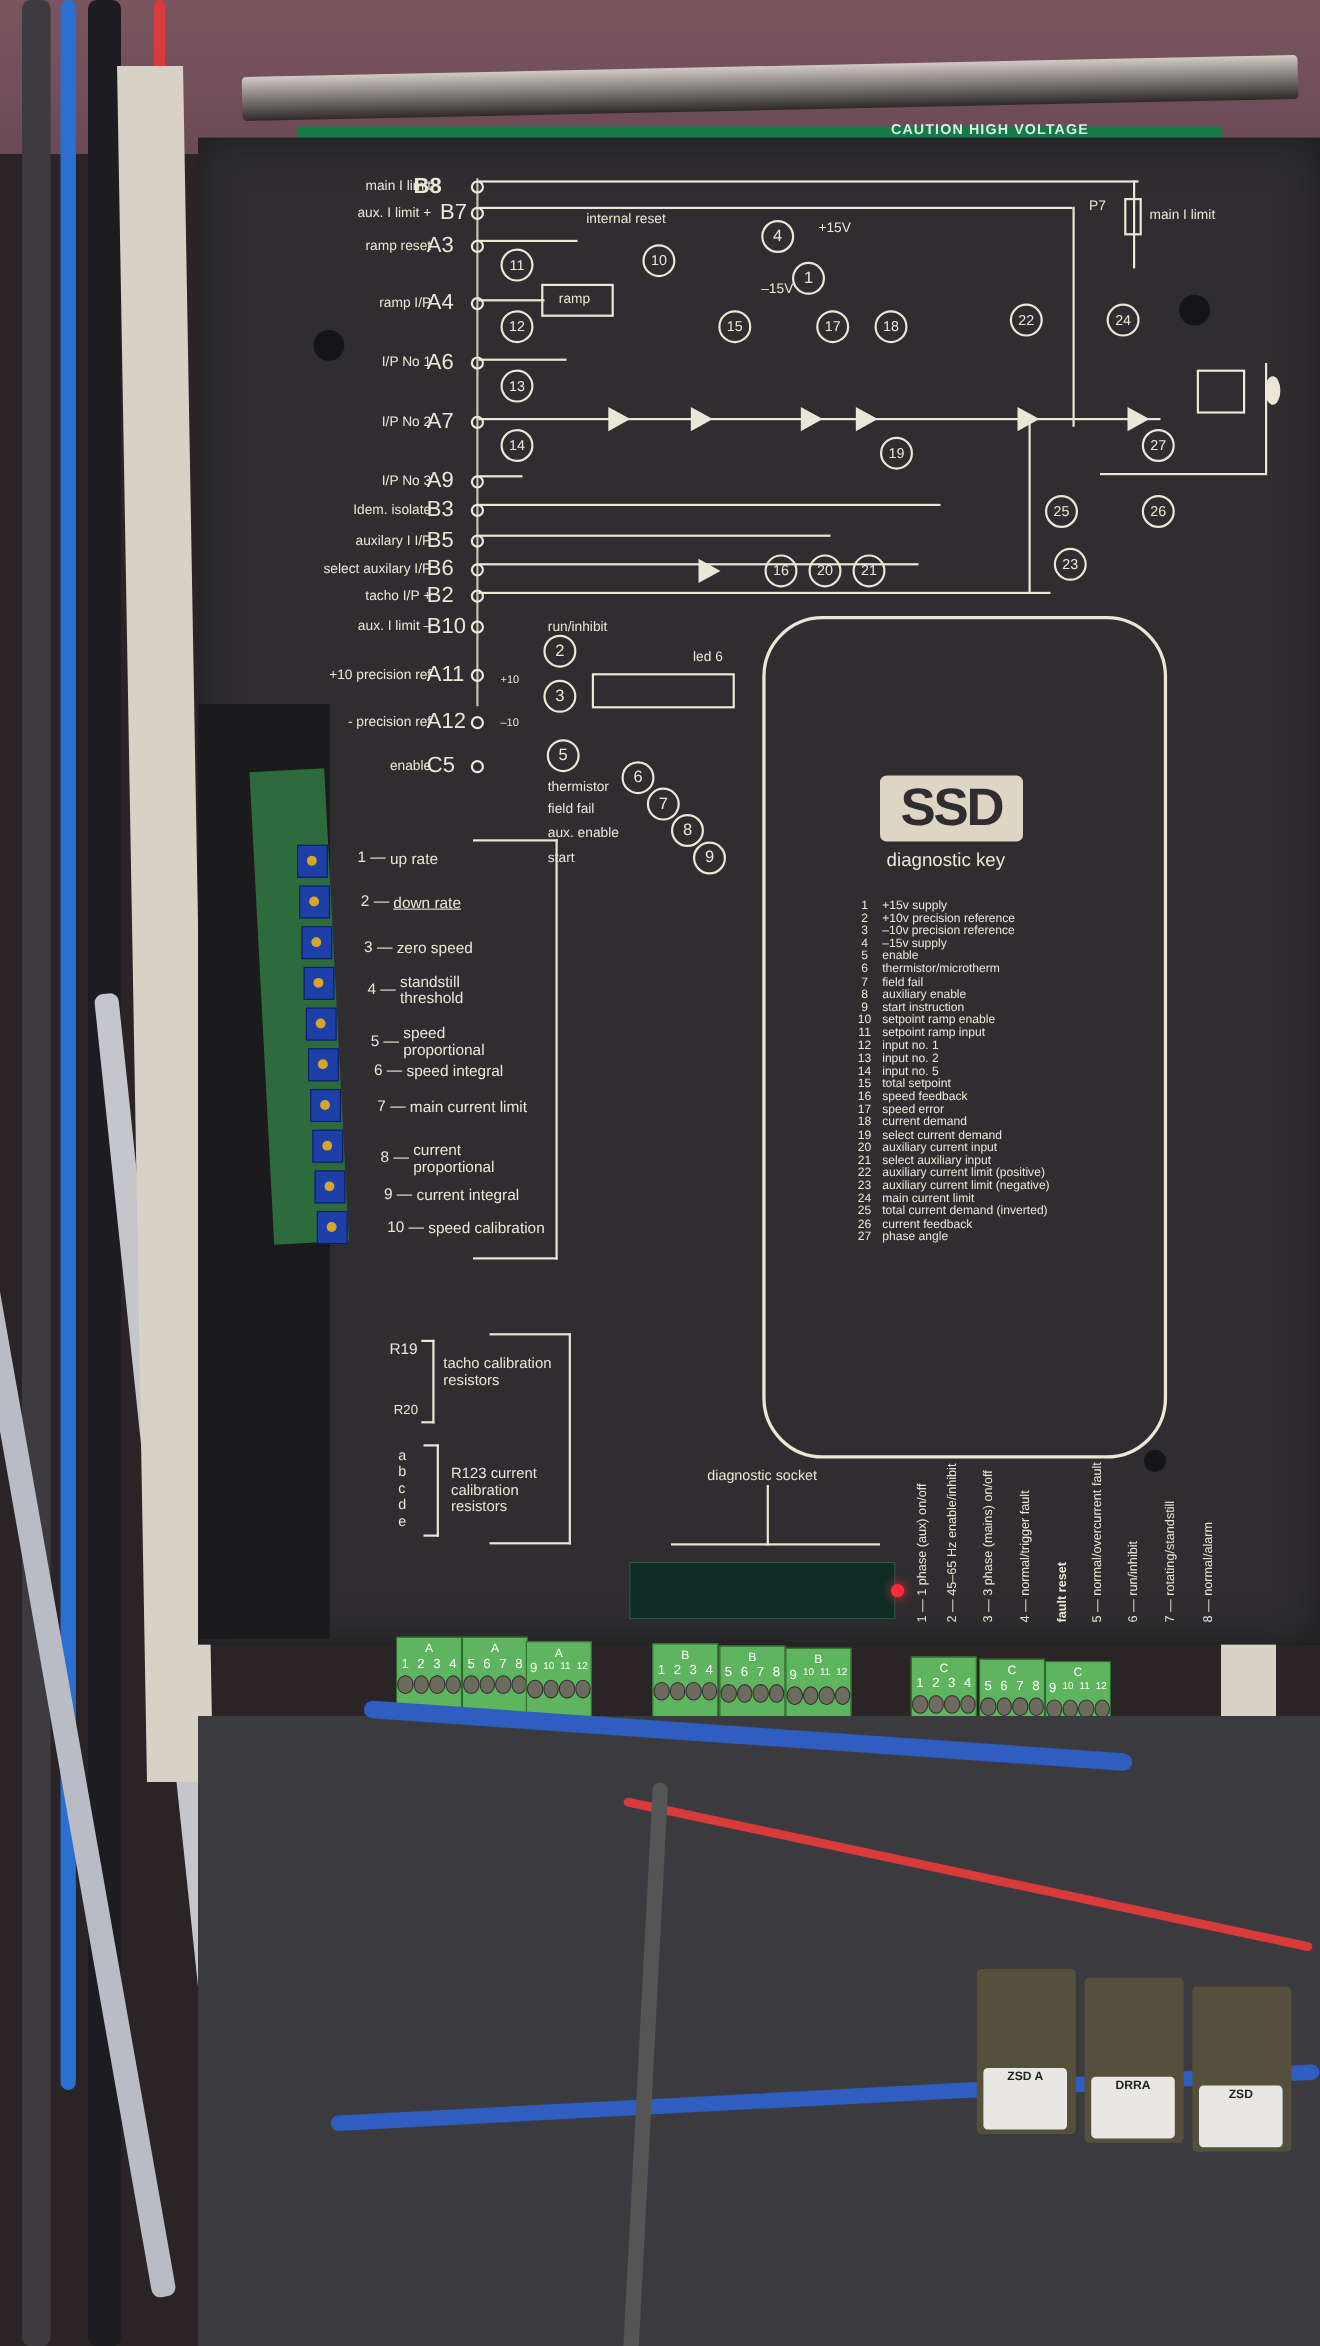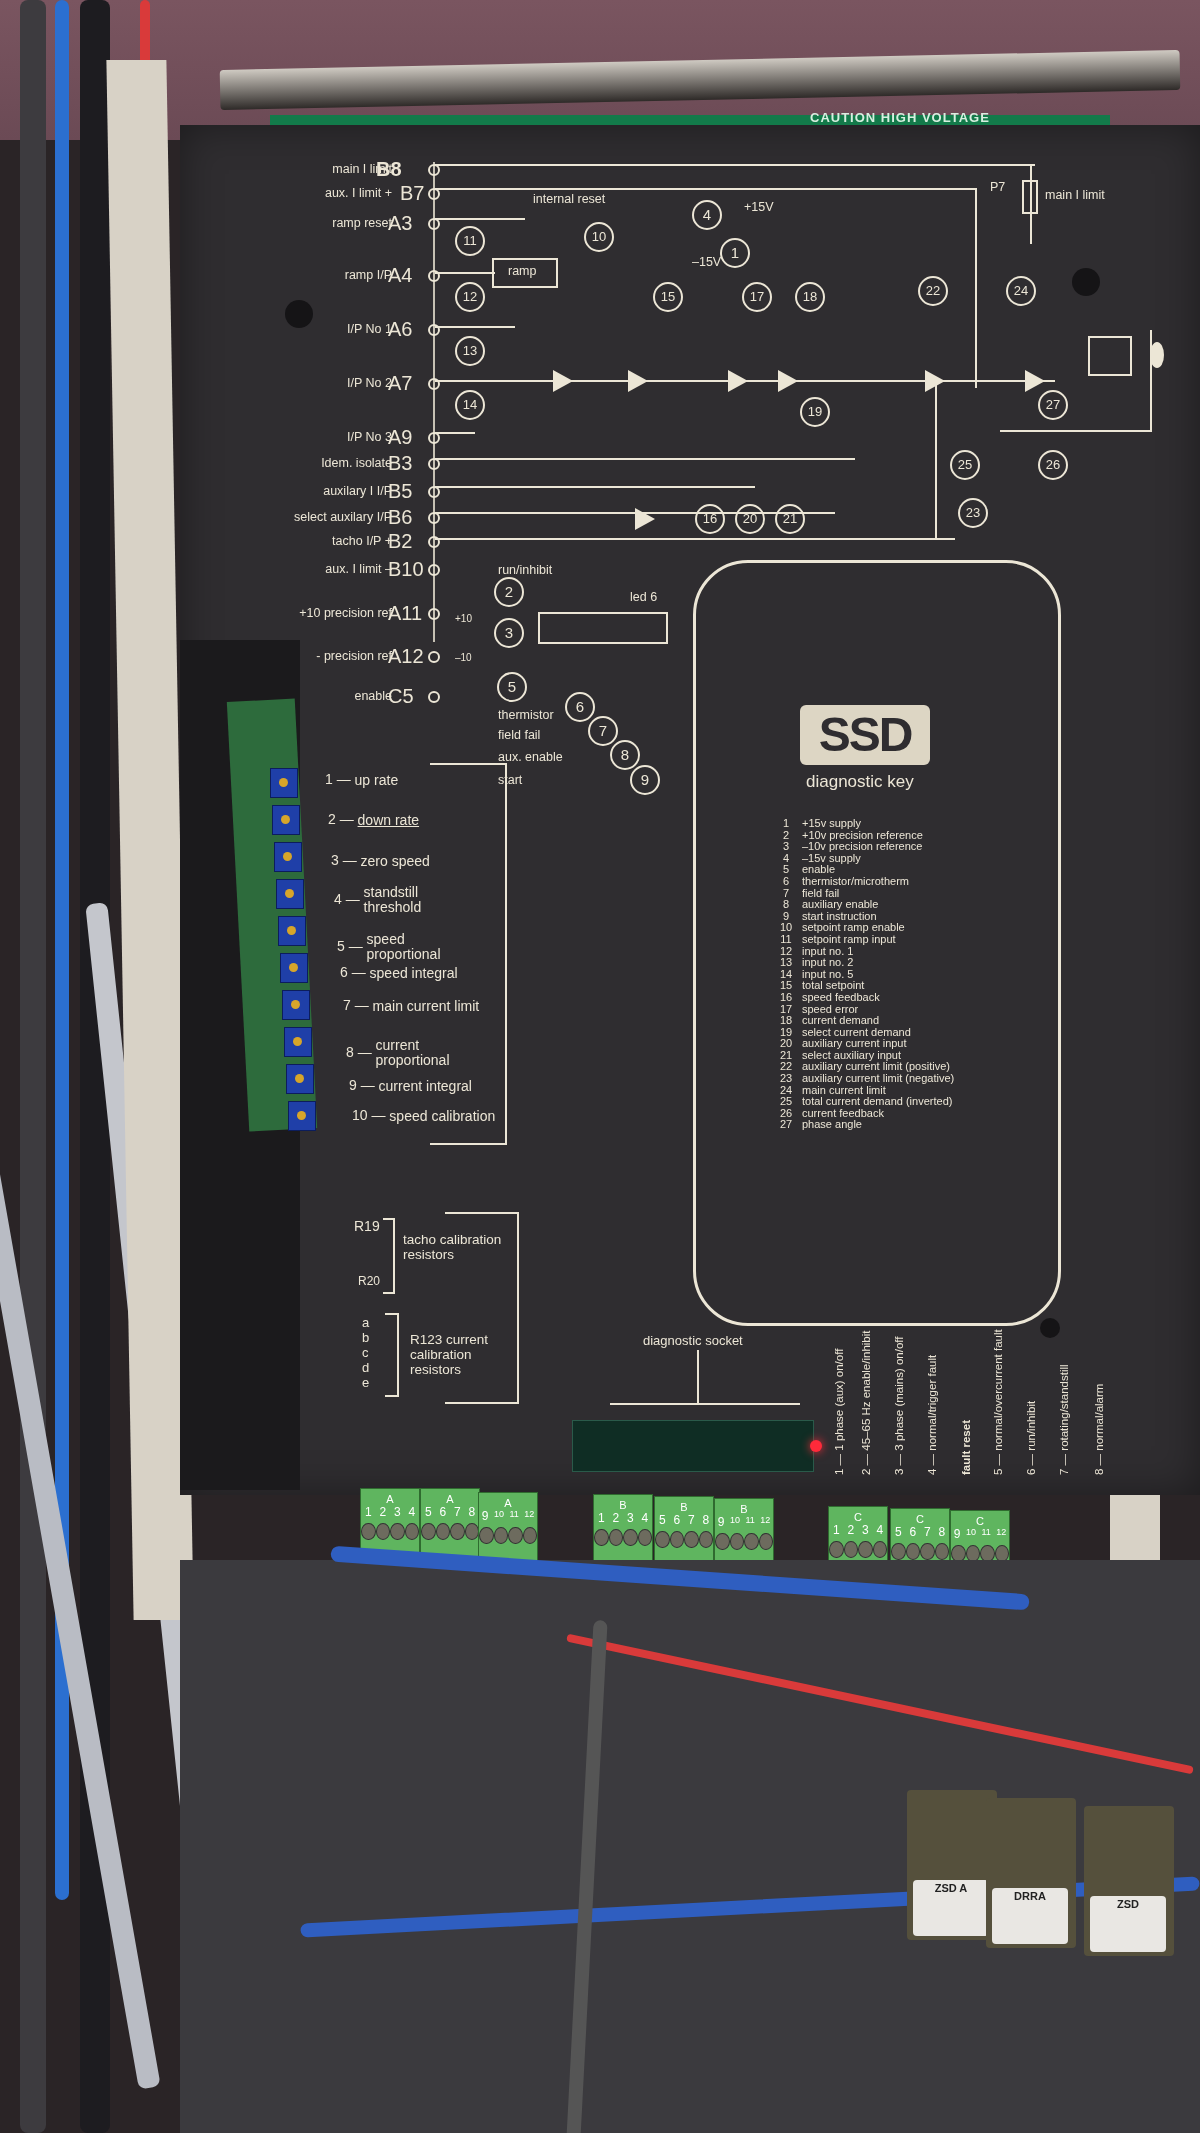--- a/index.html
+++ b/index.html
@@ -507,21 +507,21 @@
       </div>
     </div>
   </div>
 
 <div class="abs lower-area"></div>
 <div class="cable" style="left:330px;top:1570px;width:700px;height:16px;background:#2f5ec0;transform:rotate(4deg);"></div>
 <div class="cable" style="left:560px;top:1700px;width:640px;height:8px;background:#d93a3a;transform:rotate(12deg);"></div>
 <div class="cable" style="left:300px;top:1900px;width:900px;height:14px;background:#2f5ec0;transform:rotate(-3deg);"></div>
 <div class="cable" style="left:580px;top:1620px;width:14px;height:520px;background:#555;transform:rotate(3deg);"></div>
 <div id="relays">
-    <div class="relay" style="left: 888px; top: 1790px; margin-left: 19px;">
+    <div class="relay" style="left: 888px; top: 1790px;">
       <div class="relay-label">ZSD A</div>
     </div>
     <div class="relay" style="left: 986px; top: 1798px;">
       <div class="relay-label">DRRA</div>
     </div>
     <div class="relay" style="left: 1084px; top: 1806px;">
       <div class="relay-label">ZSD</div>
     </div>
   </div>
 

